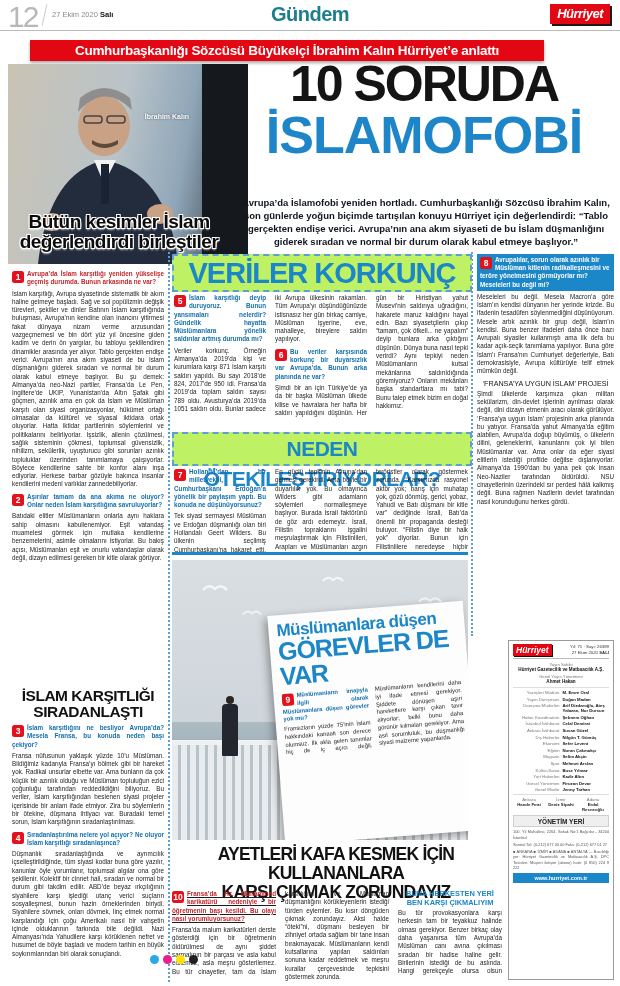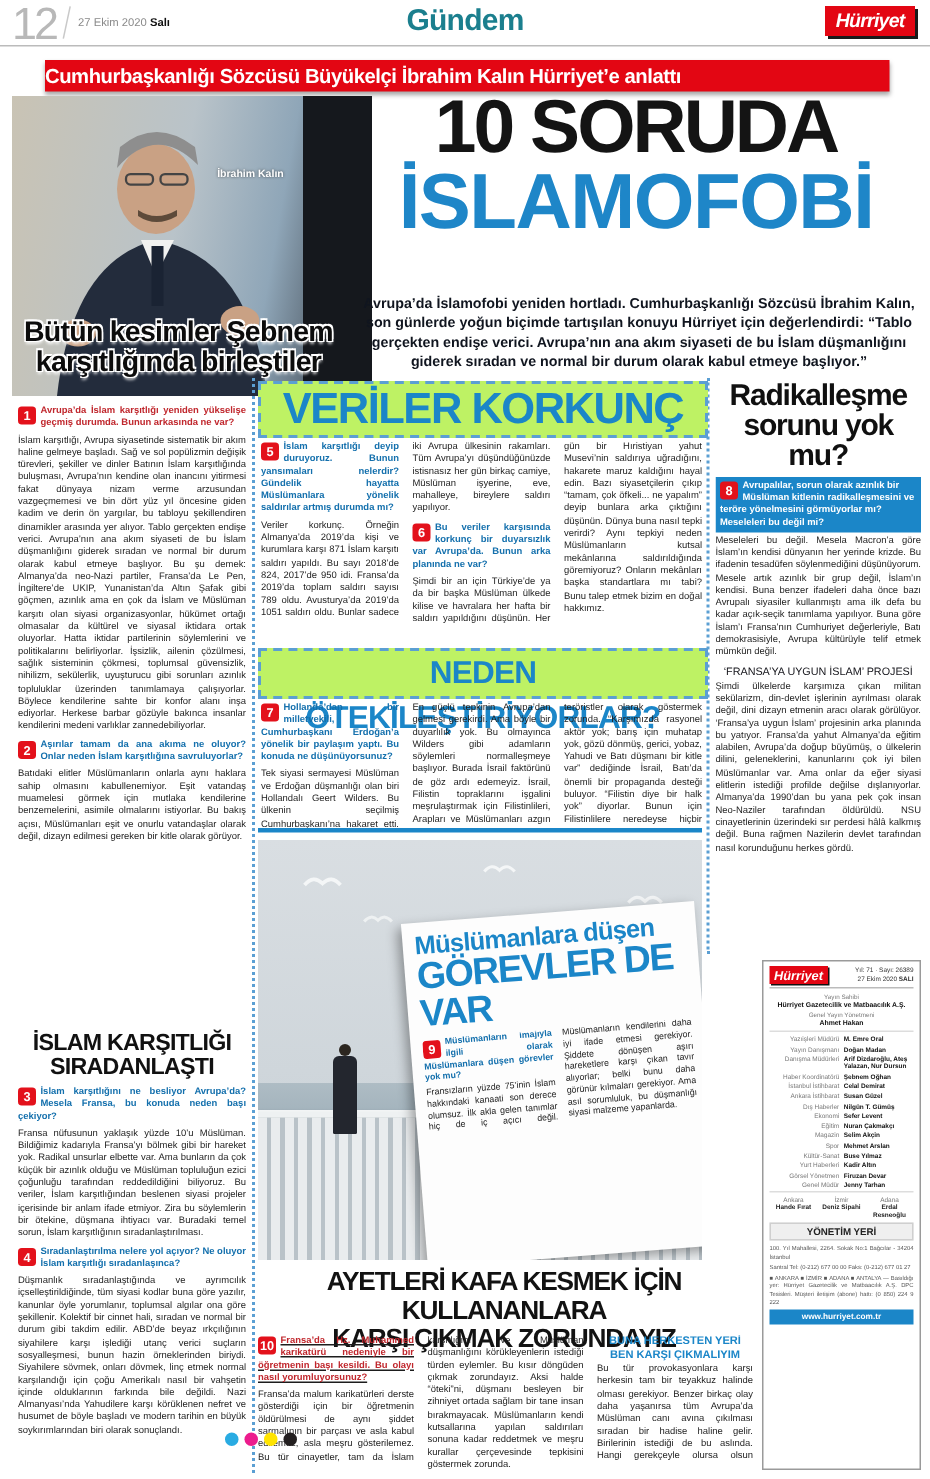--- a/index.html
+++ b/index.html
@@ -8,22 +8,22 @@
   
   .hdr{position:absolute;left:0;top:0;width:620px;height:30px;border-bottom:1px solid #bbb;}
   .folio{position:absolute;left:8px;top:0px;font-size:30px;color:#b8b8b8;font-weight:400;letter-spacing:-2px;}
   .folio-rule{position:absolute;left:44px;top:4px;width:1px;height:22px;background:#c9c9c9;transform:rotate(12deg);}
   .hdate{position:absolute;left:52px;top:10px;font-size:7.5px;color:#8a8a8a;}
   .hday{font-weight:800;color:#111;}
   .section-name{position:absolute;left:0;right:0;top:3px;text-align:center;font-size:20px;font-weight:800;color:#1b7f8e;letter-spacing:-0.5px;}
   .brandbox{position:absolute;right:10px;top:4px;background:#e30613;color:#fff;font-weight:800;font-style:italic;
             font-size:13px;padding:2px 7px 3px 7px;box-shadow:2px 2px 0 #1a1a1a;letter-spacing:-0.5px;}
   
-  .kicker{position:absolute;left:30px;top:40px;width:563px;height:21px;background:#e30613;color:#fff;
-          font-size:13.5px;font-weight:800;text-align:left;line-height:21px;letter-spacing:-0.3px;
+  .kicker{position:absolute;left:30px;top:40px;width:514px;height:21px;background:#e30613;color:#fff;
+          font-size:13.5px;font-weight:800;text-align:center;line-height:21px;letter-spacing:-0.3px;
           box-shadow:0 2px 3px rgba(0,0,0,.35);}
   
   .photo1{position:absolute;left:8px;top:64px;width:240px;height:200px;overflow:hidden;
           background:linear-gradient(100deg,#c9c3b4 0%,#b9c3c9 45%,#8fa6b8 70%,#23272e 100%);}
   .p1-panel{position:absolute;right:0;top:0;width:46px;height:100%;background:#15181d;}
   .p1-cap{position:absolute;left:57%;top:24%;color:#fff;font-size:7px;font-weight:700;text-align:center;line-height:1.3;text-shadow:0 0 2px rgba(0,0,0,.6);}
   .headline{position:absolute;left:235px;top:60px;width:378px;text-align:center;}
   .hl1{font-size:50px;font-weight:900;color:#141414;letter-spacing:-2px;line-height:0.98;}
   .hl2{font-size:52px;font-weight:900;color:#1e86c8;letter-spacing:-1px;line-height:1.0;}
   .lede{position:absolute;left:240px;top:196px;width:372px;font-size:9.5px;font-weight:700;color:#10151f;
@@ -139,21 +139,21 @@
 
   <div class="headline">
     <div class="hl1">10 SORUDA</div>
     <div class="hl2">İSLAMOFOBİ</div>
   </div>
   <div class="lede">Avrupa’da İslamofobi yeniden hortladı. Cumhurbaşkanlığı Sözcüsü İbrahim Kalın, son günlerde yoğun biçimde tartışılan konuyu Hürriyet için değerlendirdi: “Tablo gerçekten endişe verici. Avrupa’nın ana akım siyaseti de bu İslam düşmanlığını giderek sıradan ve normal bir durum olarak kabul etmeye başlıyor.”</div>
 
   <div class="perf" style="left:168px;top:252px;height:730px;"></div>
   <div class="perf" style="left:471px;top:252px;height:384px;"></div>
 
-  <div class="lefthead">Bütün kesimler Şebnem karşıtlığında birleştiler</div>
+  <div class="lefthead">Bütün kesimler İslam değerlendirdi birleştiler</div>
   <div class="leftcol1 bodytxt">
     <p style="margin:0 0 3px 0;"><span class="num">1</span><span class="q red">Avrupa’da İslam karşıtlığı yeniden yükselişe geçmiş durumda. Bunun arkasında ne var?</span></p>
     <p style="margin:0 0 4px 0;">İslam karşıtlığı, Avrupa siyasetinde sistematik bir akım haline gelmeye başladı. Sağ ve sol popülizmin değişik türevleri, şekiller ve dinler Batının İslam karşıtlığında buluşması, Avrupa’nın kendine olan inancını yitirmesi fakat dünyaya nizam verme arzusundan vazgeçmemesi ve bin dört yüz yıl öncesine giden kadim ve derin ön yargılar, bu tabloyu şekillendiren dinamikler arasında yer alıyor. Tablo gerçekten endişe verici. Avrupa’nın ana akım siyaseti de bu İslam düşmanlığını giderek sıradan ve normal bir durum olarak kabul etmeye başlıyor. Bu şu demek: Almanya’da neo-Nazi partiler, Fransa’da Le Pen, İngiltere’de UKIP, Yunanistan’da Altın Şafak gibi göçmen, azınlık ama en çok da İslam ve Müslüman karşıtı olan siyasi organizasyonlar, hükümet ortağı olmasalar da kültürel ve siyasal iktidara ortak oluyorlar. Hatta iktidar partilerinin söylemlerini ve politikalarını belirliyorlar. İşsizlik, ailenin çözülmesi, sağlık sisteminin çökmesi, toplumsal güvensizlik, nihilizm, sekülerlik, uyuşturucu gibi sorunları azınlık topluluklar üzerinden tanımlamaya çalışıyorlar. Böylece kendilerine sahte bir konfor alanı inşa ediyorlar. Herkese barbar gözüyle bakınca insanlar kendilerini medeni varlıklar zannedebiliyorlar.</p>
     <p style="margin:0 0 3px 0;"><span class="num">2</span><span class="q">Aşırılar tamam da ana akıma ne oluyor? Onlar neden İslam karşıtlığına savruluyorlar?</span></p>
     <p style="margin:0;">Batıdaki elitler Müslümanların onlarla aynı haklara sahip olmasını kabullenemiyor. Eşit vatandaş muamelesi görmek için mutlaka kendilerine benzemelerini, asimile olmalarını istiyorlar. Bu bakış açısı, Müslümanları eşit ve onurlu vatandaşlar olarak değil, dizayn edilmesi gereken bir kitle olarak görüyor.</p>
   </div>
   <div class="lefthead2">İSLAM KARŞITLIĞI SIRADANLAŞTI</div>
   <div class="leftcol2 bodytxt">
     <p style="margin:0 0 3px 0;"><span class="num">3</span><span class="q">İslam karşıtlığını ne besliyor Avrupa’da? Mesela Fransa, bu konuda neden başı çekiyor?</span></p>
     <p style="margin:0 0 4px 0;">Fransa nüfusunun yaklaşık yüzde 10’u Müslüman. Bildiğimiz kadarıyla Fransa’yı bölmek gibi bir hareket yok. Radikal unsurlar elbette var. Ama bunların da çok küçük bir azınlık olduğu ve Müslüman topluluğun ezici çoğunluğu tarafından reddedildiğini biliyoruz. Bu veriler, İslam karşıtlığından beslenen siyasi projeler içerisinde bir anlam ifade etmiyor. Zira bu söylemlerin bir ötekine, düşmana ihtiyacı var. Buradaki temel sorun, İslam karşıtlığının sıradanlaştırılması.</p>
@@ -163,21 +163,20 @@
 
   <div class="band veriler-band">VERİLER KORKUNÇ</div>
   <div class="veriler-txt bodytxt">
     <p style="margin:0 0 3px 0;"><span class="num">5</span><span class="q">İslam karşıtlığı deyip duruyoruz. Bunun yansımaları nelerdir? Gündelik hayatta Müslümanlara yönelik saldırılar artmış durumda mı?</span></p>
     <p style="margin:0 0 4px 0;">Veriler korkunç. Örneğin Almanya’da 2019’da kişi ve kurumlara karşı 871 İslam karşıtı saldırı yapıldı. Bu sayı 2018’de 824, 2017’de 950 idi. Fransa’da 2019’da toplam saldırı sayısı 789 oldu. Avusturya’da 2019’da 1051 saldırı oldu. Bunlar sadece iki Avrupa ülkesinin rakamları. Tüm Avrupa’yı düşündüğünüzde istisnasız her gün birkaç camiye, Müslüman işyerine, eve, mahalleye, bireylere saldırı yapılıyor.</p>
     <p style="margin:0 0 3px 0;"><span class="num">6</span><span class="q">Bu veriler karşısında korkunç bir duyarsızlık var Avrupa’da. Bunun arka planında ne var?</span></p>
     <p style="margin:0;">Şimdi bir an için Türkiye’de ya da bir başka Müslüman ülkede kilise ve havralara her hafta bir saldırı yapıldığını düşünün. Her gün bir Hıristiyan yahut Musevi’nin saldırıya uğradığını, hakarete maruz kaldığını hayal edin. Bazı siyasetçilerin çıkıp “tamam, çok öfkeli... ne yapalım” deyip bunlara arka çıktığını düşünün. Dünya buna nasıl tepki verirdi? Aynı tepkiyi neden Müslümanların kutsal mekânlarına saldırıldığında göremiyoruz? Onların mekânları başka standartlara mı tabi? Bunu talep etmek bizim en doğal hakkımız.</p>
   </div>
 
   <div class="radikal">
-    <h3>Radikalleşme sorunu yok mu?</h3>
     <div class="qbar"><span class="num">8</span><span>Avrupalılar, sorun olarak azınlık bir Müslüman kitlenin radikalleşmesini ve teröre yönelmesini görmüyorlar mı? Meseleleri bu değil mi?</span></div>
     <div class="bodytxt">Meseleleri bu değil. Mesela Macron’a göre İslam’ın kendisi dünyanın her yerinde krizde. Bu ifadenin tesadüfen söylenmediğini düşünüyorum. Mesele artık azınlık bir grup değil, İslam’ın kendisi. Buna benzer ifadeleri daha önce bazı Avrupalı siyasiler kullanmıştı ama ilk defa bu kadar açık-seçik tanımlama yapılıyor. Buna göre İslam’ı Fransa’nın Cumhuriyet değerleriyle, Batı demokrasisiyle, Avrupa kültürüyle telif etmek mümkün değil.</div>
     <div class="subhead-blue">‘FRANSA’YA UYGUN İSLAM’ PROJESİ</div>
     <div class="bodytxt">Şimdi ülkelerde karşımıza çıkan militan sekülarizm, din-devlet işlerinin ayrılması olarak değil, dini dizayn etmenin aracı olarak görülüyor. ‘Fransa’ya uygun İslam’ projesinin arka planında bu yatıyor. Fransa’da yahut Almanya’da eğitim alabilen, Avrupa’da doğup büyümüş, o ülkelerin dilini, geleneklerini, kanunlarını çok iyi bilen Müslümanlar var. Ama onlar da eğer siyasi elitlerin istediği profilde değilse dışlanıyorlar. Almanya’da 1990’dan bu yana pek çok insan Neo-Naziler tarafından öldürüldü. NSU cinayetlerinin üzerindeki sır perdesi hâlâ kalkmış değil. Buna rağmen Nazilerin devlet tarafından nasıl korunduğunu herkes gördü.</div>
   </div>
 
   <div class="band neden-band">NEDEN ÖTEKİLEŞTİRİYORLAR?</div>
   <div class="neden-txt bodytxt">
     <p style="margin:0 0 3px 0;"><span class="num">7</span><span class="q">Hollanda’dan bir milletvekili, Cumhurbaşkanı Erdoğan’a yönelik bir paylaşım yaptı. Bu konuda ne düşünüyorsunuz?</span></p>
     <p style="margin:0;">Tek siyasi sermayesi Müslüman ve Erdoğan düşmanlığı olan biri Hollandalı Geert Wilders. Bu ülkenin seçilmiş Cumhurbaşkanı’na hakaret etti. En güçlü tepkinin Avrupa’dan gelmesi gerekirdi. Ama böyle bir duyarlılık yok. Bu olmayınca Wilders gibi adamların söylemleri normalleşmeye başlıyor. Burada İsrail faktörünü de göz ardı edemeyiz. İsrail, Filistin topraklarını işgalini meşrulaştırmak için Filistinlileri, Arapları ve Müslümanları azgın teröristler olarak göstermek zorunda. “Karşımızda rasyonel aktör yok; barış için muhatap yok, gözü dönmüş, gerici, yobaz, Yahudi ve Batı düşmanı bir kitle var” dediğinde İsrail, Batı’da önemli bir propaganda desteği buluyor. “Filistin diye bir halk yok” diyorlar. Bunun için Filistinlilere neredeyse hiçbir zaman Filistinliler diye hitap etmiyorlar. “Araplar” diyorlar. Bu kelimenin Batı tahayyülündeki bütün çağrışımlarını bilerek bunu yapıyorlar.</p>

